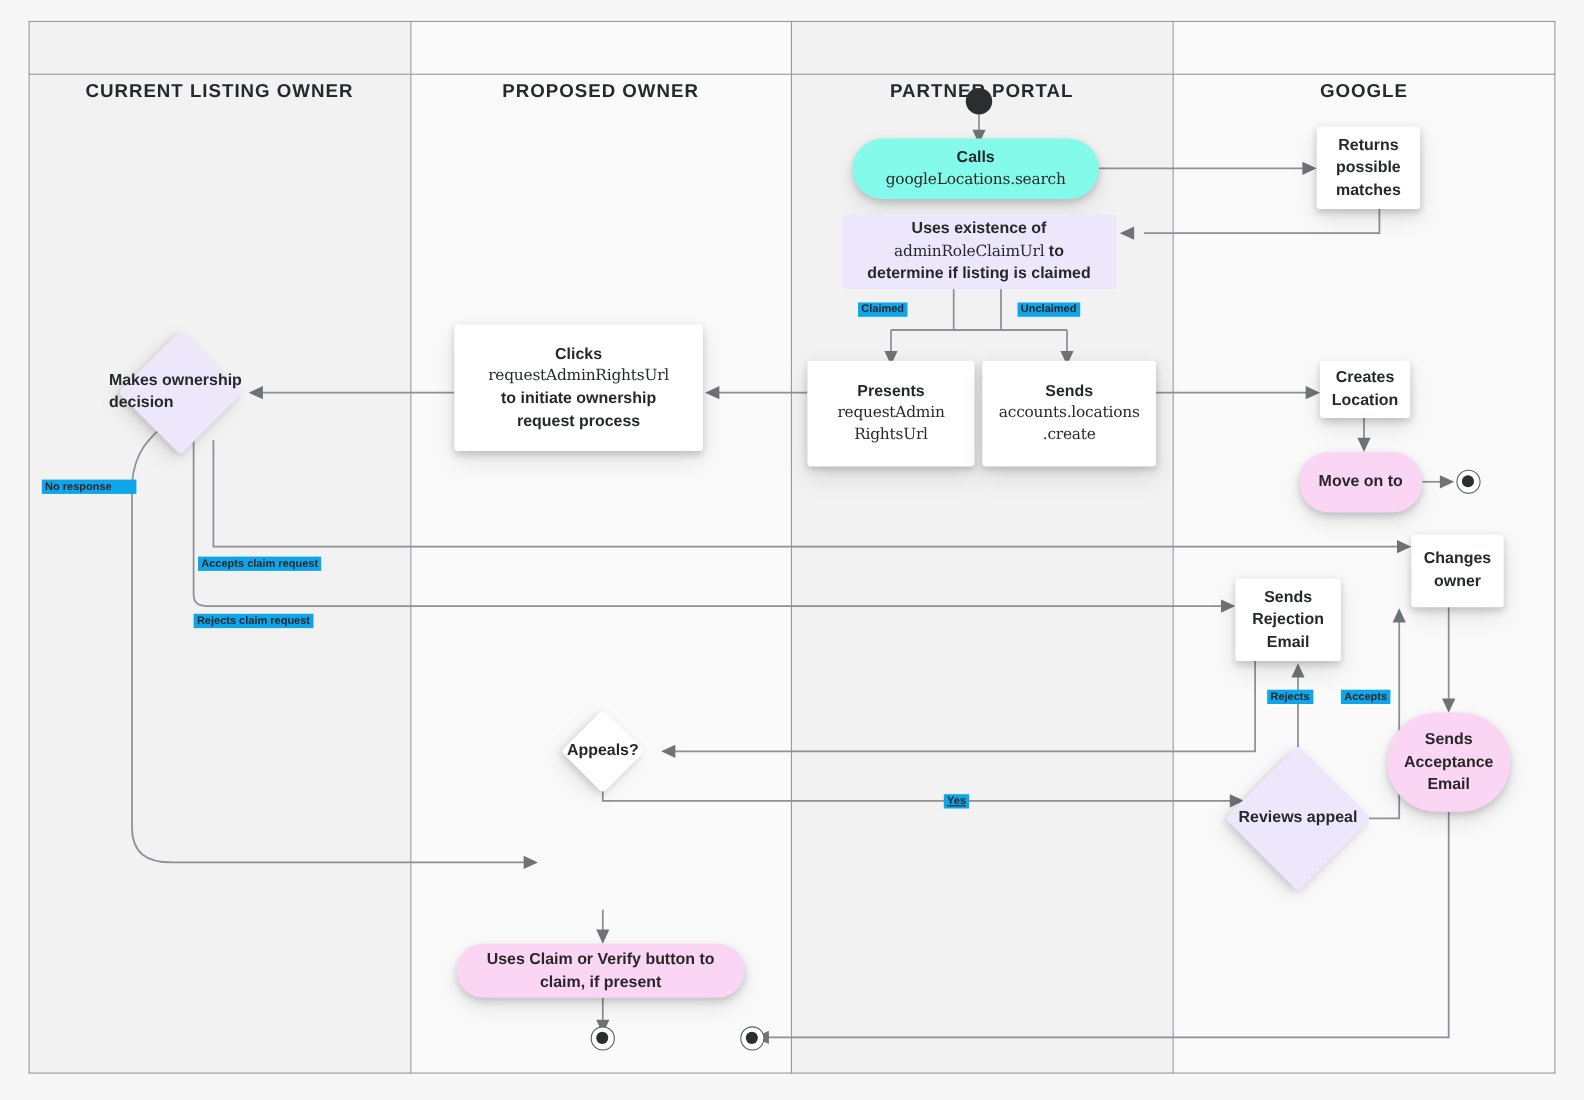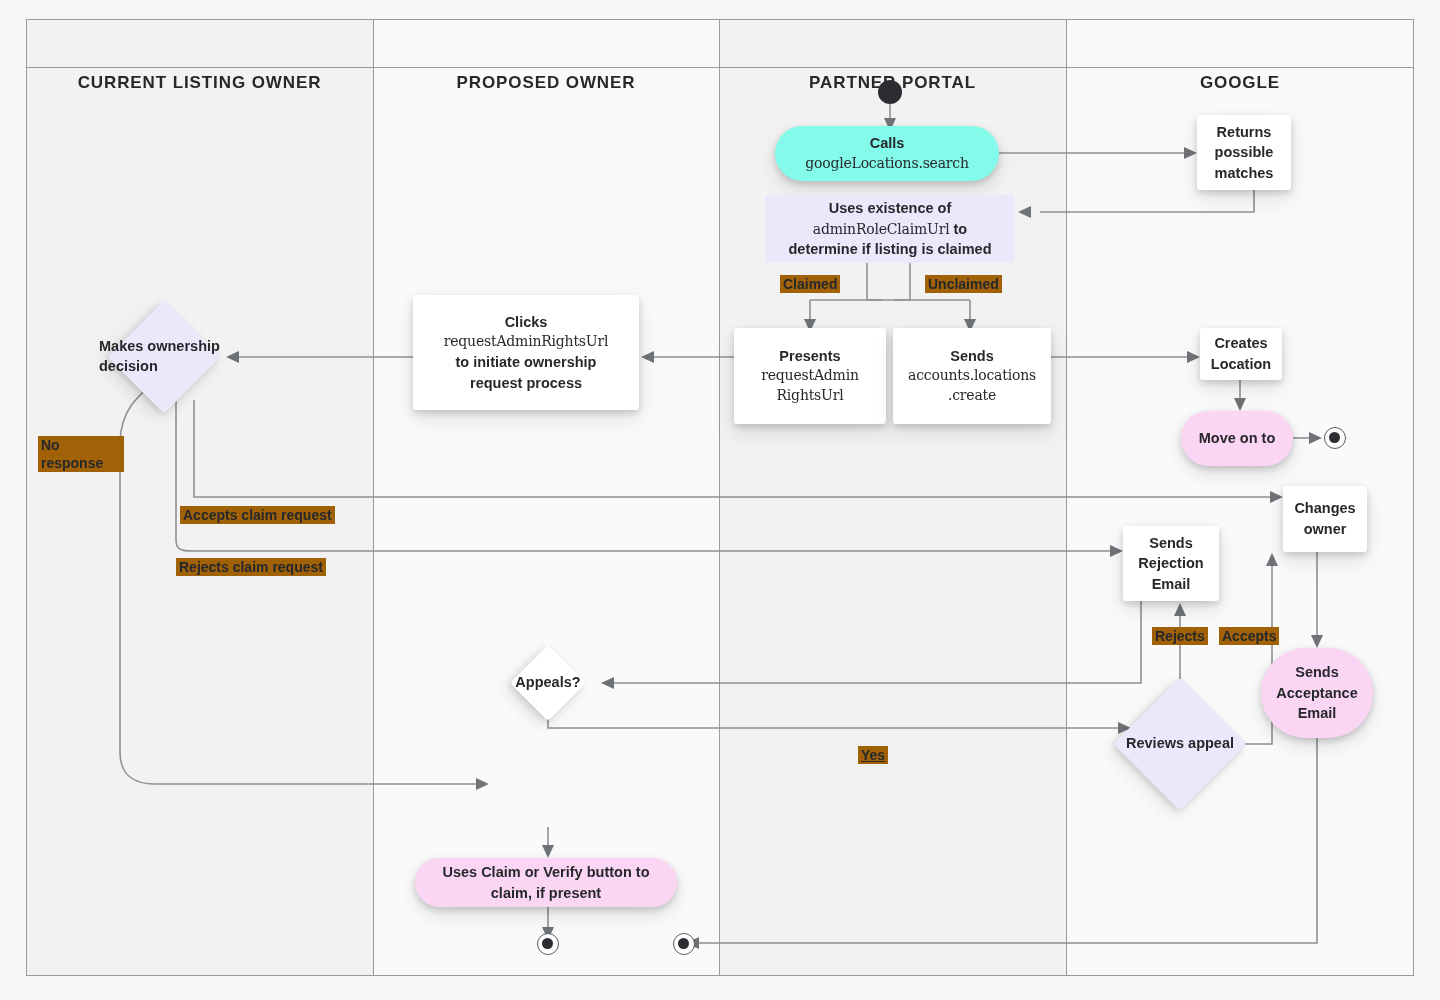--- a/index.html
+++ b/index.html
@@ -43,22 +43,22 @@
   .dshape.whited{background:#fff;box-shadow:0 3px 7px rgba(0,0,0,.13),0 8px 18px rgba(0,0,0,.09);}
 
   
   .start-dot{position:absolute;width:24px;height:24px;border-radius:50%;background:#2b2d31;z-index:6;}
   .end-dot{position:absolute;width:22px;height:22px;border-radius:50%;background:#fff;
            border:1.6px solid #5a5c60;box-sizing:border-box;z-index:6;}
   .end-dot::after{content:"";position:absolute;left:3.6px;top:3.6px;width:11px;height:11px;
            border-radius:50%;background:#2b2d31;}
 
   
-  .elabel{position:absolute;font-size:14px;font-weight:700;color:#26282b;z-index:7;
-          background:#a16207;padding:0 3px;line-height:1.3;white-space:nowrap;}
+  .elabel{position:absolute;font-size:10px;font-weight:700;color:#26282b;z-index:7;
+          background:#0ea5e9;padding:0 3px;line-height:1.3;white-space:nowrap;}
   .elabel.nowrapno{white-space:normal;text-align:center;}
 
   svg.edges{position:absolute;left:0;top:0;width:1440px;height:1000px;z-index:3;pointer-events:none;}
   .ln{fill:none;stroke:#8e9094;stroke-width:1.6px;}
   .ah{fill:#6f7276;}
 </style>
 </head>
 <body>
 
 <div id="stage">
@@ -221,15 +221,15 @@
   <div class="end-dot" style="left:537px;top:933px;"></div>
   <div class="end-dot" style="left:673px;top:933px;"></div>
 
   <div class="elabel" style="left:780px;top:275px;">Claimed</div>
   <div class="elabel" style="left:925px;top:275px;">Unclaimed</div>
   <div class="elabel nowrapno" style="left:38px;top:436px;width:80px;text-align:left;">No response</div>
   <div class="elabel" style="left:180px;top:506px;">Accepts claim request</div>
   <div class="elabel" style="left:176px;top:558px;">Rejects claim request</div>
   <div class="elabel" style="left:1152px;top:627px;">Rejects</div>
   <div class="elabel" style="left:1219px;top:627px;">Accepts</div>
-  <div class="elabel" style="left:858px;top:746px;text-decoration:underline;">Yes</div>
+  <div class="elabel" style="left:858px;top:722px;text-decoration:underline;">Yes</div>
 
 </div>
 
 </body></html>

